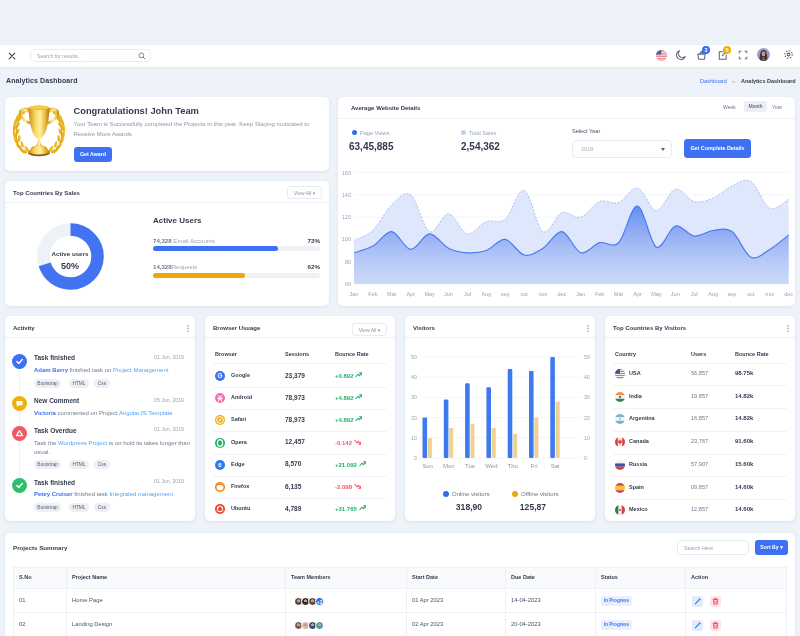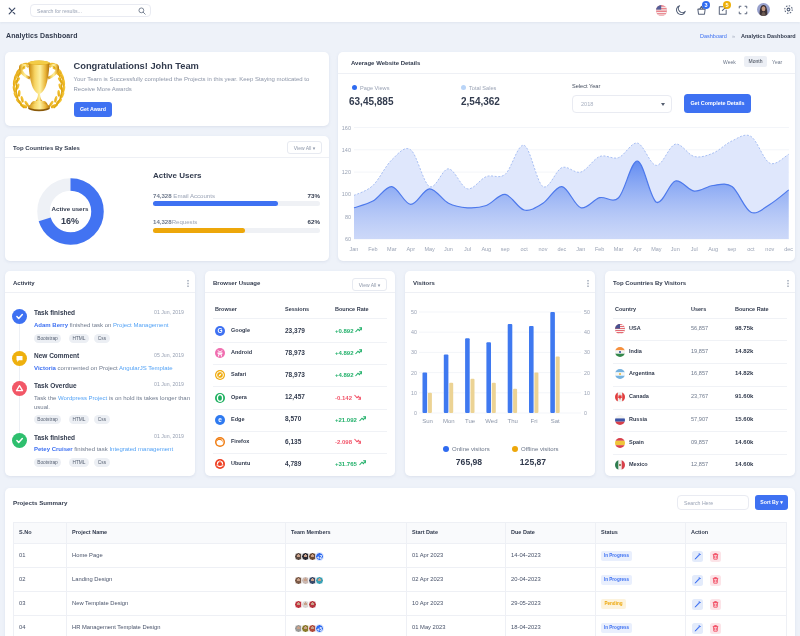--- a/index.html
+++ b/index.html
@@ -1,18 +1,18 @@
 <!DOCTYPE html>
 <html><head>
 <meta charset="utf-8">
 <style>
 * { margin:0; padding:0; box-sizing:border-box; }
 html,body { width:800px; height:636px; overflow:hidden; }
 body { font-family:"Liberation Sans", sans-serif; background:#eef2f9; }
-#page { position:relative; width:800px; height:544px; }
+#page { position:relative; width:800px; height:544px;margin-top:45px; }
 .card { position:absolute; background:#fff; border-radius:5px; box-shadow:0 1px 3px rgba(150,165,195,0.22); }
 .abs { position:absolute; white-space:nowrap; }
 .hdr { font-weight:bold; color:#323b4e; }
 .gray { color:#9aa3b5; }
 .bb { border-bottom:1px solid #eef0f5; }
 .viewall { position:absolute; border:1px solid #e7eaf1; border-radius:3px; color:#8d97a9; background:#fff; }
 </style>
 </head>
 <body>
 <div id="page">
@@ -215,21 +215,21 @@
 <div class="card" style="left:5px;top:136px;width:324px;height:125px;"></div>
 <div class="abs bb" style="left:5px;top:136px;width:324px;height:22px;"></div>
 <div class="abs hdr" style="left:13px;top:145px;font-size:6px;">Top Countries By Sales</div>
 <div class="viewall" style="left:287px;top:141px;width:35px;height:13px;font-size:5px;text-align:center;line-height:12px;">View All ▾</div>
 
 <svg class="abs" style="left:36.5px;top:178px;" width="67" height="67" viewBox="0 0 67 67">
   <circle cx="33.5" cy="33.5" r="27" fill="none" stroke="#eef1f6" stroke-width="12.5"></circle>
   <circle cx="33.5" cy="33.5" r="27" fill="none" stroke="#4273f2" stroke-width="12.5" stroke-dasharray="118.7 50.9" transform="rotate(-90 33.5 33.5)"></circle>
 </svg>
 <div class="abs hdr" style="left:36.5px;top:205px;width:67px;text-align:center;font-size:6.2px;">Active users</div>
-<div class="abs hdr" style="left:36.5px;top:215.5px;width:67px;text-align:center;font-size:9px;">16%</div>
+<div class="abs hdr" style="left:36.5px;top:215.5px;width:67px;text-align:center;font-size:9px;">50%</div>
 
 <div class="abs hdr" style="left:153px;top:171px;font-size:8px;">Active Users</div>
 <div class="abs" style="left:153px;top:192px;font-size:6.1px;"><b style="color:#6f7a8d;">74,328</b> <span class="gray">Email Accounts</span></div>
 <div class="abs hdr" style="left:300px;top:191.5px;width:20px;text-align:right;font-size:6.2px;">73%</div>
 <div class="abs" style="left:153px;top:201px;width:167px;height:5px;border-radius:3px;background:#eff1f5;"></div>
 <div class="abs" style="left:153px;top:201px;width:125px;height:5px;border-radius:3px;background:#3e71f2;"></div>
 <div class="abs" style="left:153px;top:218px;font-size:6.1px;"><b style="color:#6f7a8d;">14,328</b><span class="gray">Requests</span></div>
 <div class="abs hdr" style="left:300px;top:217.5px;width:20px;text-align:right;font-size:6.2px;">62%</div>
 <div class="abs" style="left:153px;top:228px;width:167px;height:5px;border-radius:3px;background:#eff1f5;"></div>
 <div class="abs" style="left:153px;top:228px;width:92px;height:5px;border-radius:3px;background:#eda70a;"></div>
@@ -411,21 +411,21 @@
       <text x="107.7" y="152" font-size="6" fill="#8d97a9" text-anchor="middle" font-family="Liberation Sans">Thu</text>
       <rect x="124.0" y="55.1" width="4.6" height="86.9" rx="1" fill="#3f79f0"></rect>
       <rect x="129.4" y="101.6" width="4" height="40.4" rx="1" fill="#ecd394"></rect>
       <text x="129.0" y="152" font-size="6" fill="#8d97a9" text-anchor="middle" font-family="Liberation Sans">Fri</text>
       <rect x="145.3" y="41.0" width="4.6" height="101.0" rx="1" fill="#3f79f0"></rect>
       <rect x="150.7" y="85.4" width="4" height="56.6" rx="1" fill="#ecd394"></rect>
       <text x="150.3" y="152" font-size="6" fill="#8d97a9" text-anchor="middle" font-family="Liberation Sans">Sat</text>
     </svg>
 <div class="abs" style="left:443px;top:446px;width:6px;height:6px;border-radius:50%;background:#2f6bf0;"></div>
 <div class="abs" style="left:452px;top:446px;font-size:6px;color:#6b7689;">Online visitors</div>
-<div class="abs hdr" style="left:439px;top:457px;width:60px;text-align:center;font-size:8.6px;">765,98</div>
+<div class="abs hdr" style="left:439px;top:457px;width:60px;text-align:center;font-size:8.6px;">318,90</div>
 <div class="abs" style="left:512px;top:446px;width:6px;height:6px;border-radius:50%;background:#eda70a;"></div>
 <div class="abs" style="left:521px;top:446px;font-size:6px;color:#6b7689;">Offline visitors</div>
 <div class="abs hdr" style="left:503px;top:457px;width:60px;text-align:center;font-size:8.6px;">125,87</div>
 
 <div class="card" style="left:605px;top:271px;width:190px;height:205px;"></div>
 <div class="abs bb" style="left:605px;top:271px;width:190px;height:22px;"></div>
 <div class="abs hdr" style="left:613px;top:280px;font-size:6px;">Top Countries By Visitors</div>
 <div class="abs" style="left:784px;top:279px;font-size:8px;color:#8d97a9;font-weight:bold;">⋮</div>
 <div class="abs hdr" style="left:615px;top:306px;font-size:5.5px;">Country</div>
 <div class="abs hdr" style="left:691px;top:306px;font-size:5.5px;">Users</div>

